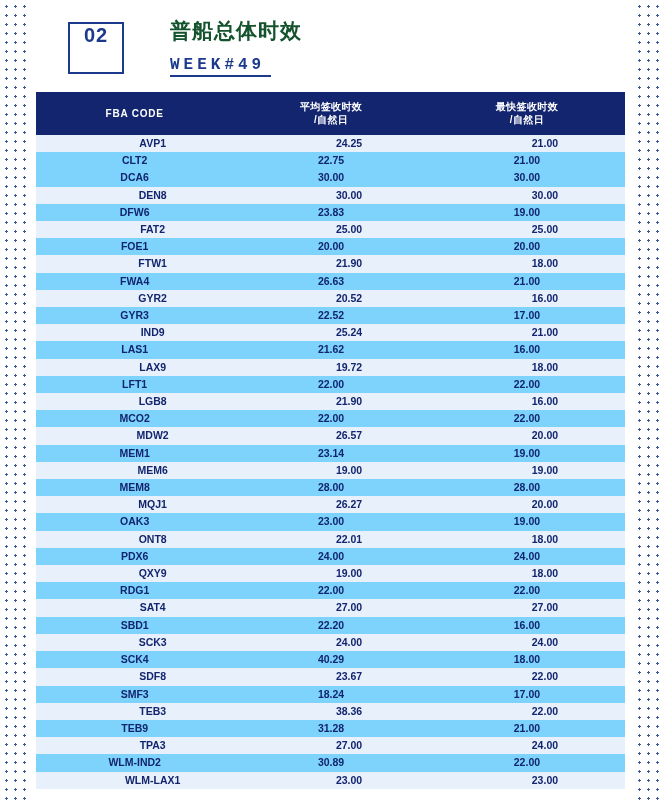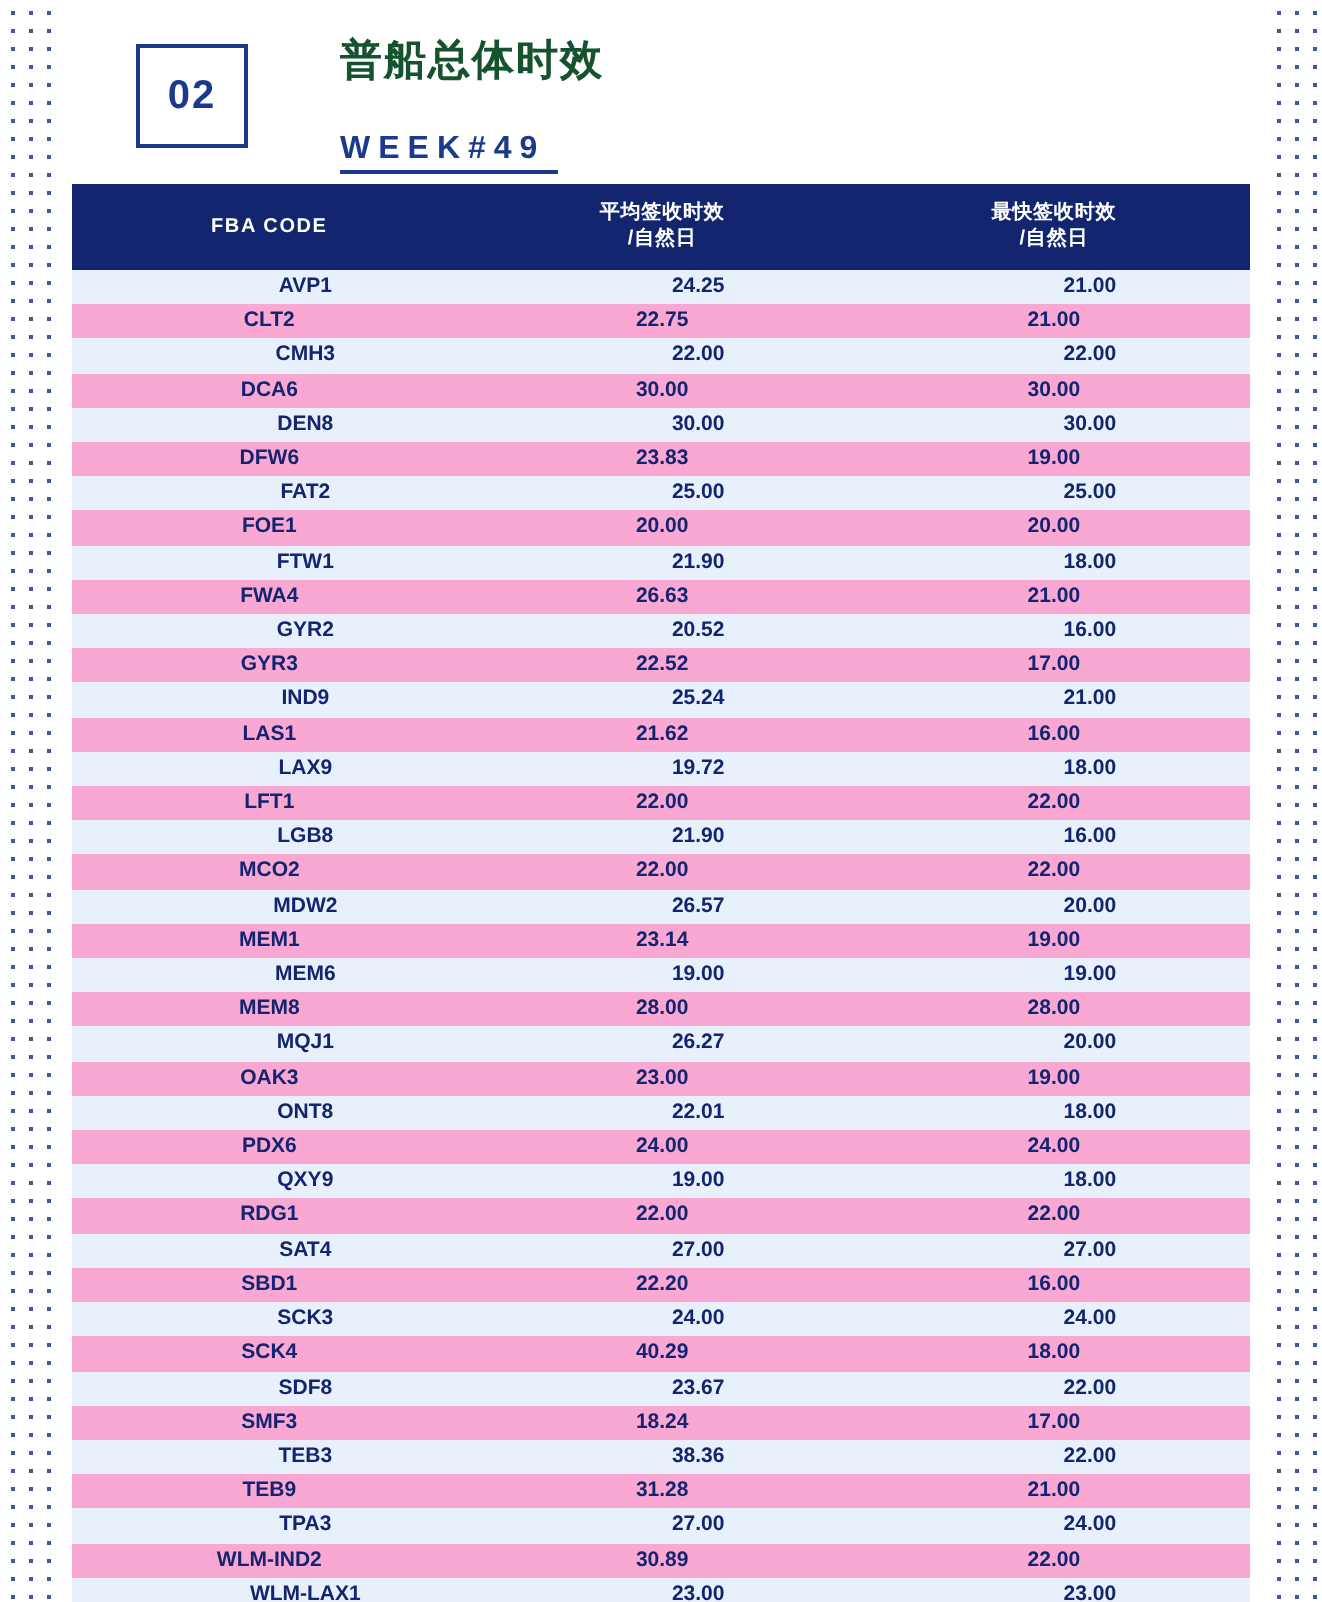--- a/index.html
+++ b/index.html
@@ -47,21 +47,21 @@
     height: 90px;
   }
   .num-box {
     position: absolute;
     left: 38px;
     top: 22px;
     width: 52px;
     height: 48px;
     border: 2px solid #1b3a8c;
     display: flex;
-    align-items: center;
+    align-items: flex-start;
     justify-content: center;
   }
   .num-box .num {
     color: #1b3a8c;
     font-size: 20px;
     font-weight: bold;
     letter-spacing: 1px;
   }
   .titles {
     position: absolute;
@@ -71,22 +71,23 @@
   .title-cn {
     color: #14532d;
     font-size: 21px;
     font-weight: bold;
     letter-spacing: 1px;
     line-height: 26px;
   }
   .title-en-wrap {
     display: inline-block;
     position: relative;
-    margin-top: 22px;
+    margin-top: 12px;
     padding-bottom: 3px;
+    font-family: Liberation Mono, monospace;
   }
   .title-en {
     color: #1b3a8c;
     font-size: 16px;
     font-weight: bold;
     letter-spacing: 4px;
   }
   .title-underline {
     position: absolute;
     left: 0;
@@ -128,21 +129,21 @@
     text-align: center;
     padding: 1px 0;
     line-height: 15.2px;
     font-weight: bold;
   }
   tbody tr.even td {
     background: #e8f0fb;
     padding-left: 36px;
   }
   tbody tr.odd td {
-    background: #f9a8d4;
+    background: #7dd3fc;
   }
   .col-code { width: 33.5%; }
   .col-a { width: 33.2%; }
   .col-b { width: 33.3%; }
 </style>
 </head>
 <body>
 
 <div class="page">
   <div class="dots-left"></div>
@@ -189,25 +190,20 @@
             <tr class="even">
               <td>AVP1</td>
               <td>24.25</td>
               <td>21.00</td>
             </tr>
             <tr class="odd">
               <td>CLT2</td>
               <td>22.75</td>
               <td>21.00</td>
             </tr>
-            <tr class="even">
-              <td>CMH3</td>
-              <td>22.00</td>
-              <td>22.00</td>
-            </tr>
             <tr class="odd">
               <td>DCA6</td>
               <td>30.00</td>
               <td>30.00</td>
             </tr>
             <tr class="even">
               <td>DEN8</td>
               <td>30.00</td>
               <td>30.00</td>
             </tr>

